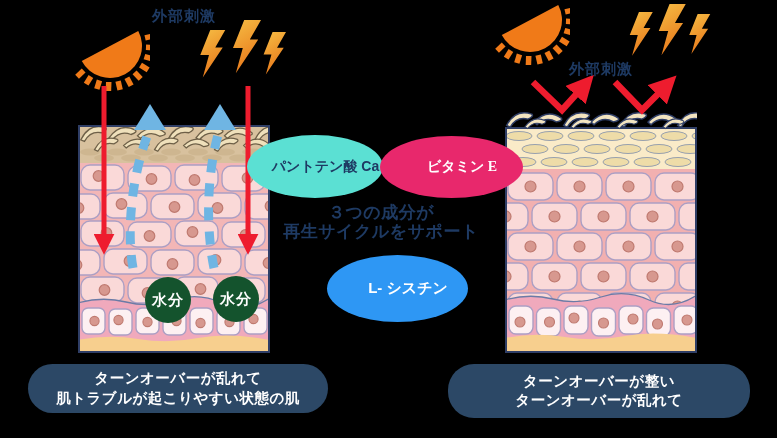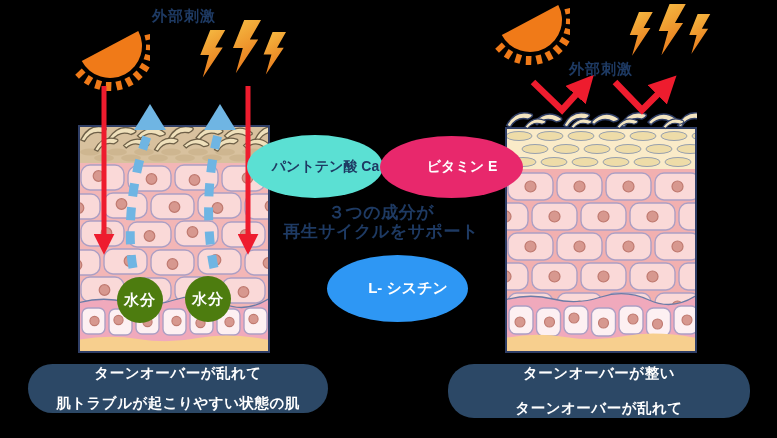--- a/index.html
+++ b/index.html
@@ -9,34 +9,34 @@
   }
   .abs{position:absolute;}
   .stimuli{
     font-size:15px;font-weight:700;color:#1E3A63;letter-spacing:1px;white-space:nowrap;
   }
   .bubble{
     display:flex;align-items:center;justify-content:center;border-radius:50%;
     text-align:center;white-space:nowrap;z-index:4;padding-left:21px;
   }
   .bubble-cyan{background:#5BE0D3;color:#1E3A63;font-size:14px;font-weight:700;}
-  .bubble-pink{background:#E8286C;color:#fff;font-size:14px;font-weight:600;}
+  .bubble-pink{background:#E8286C;color:#fff;font-size:14px;font-weight:600;font-family:Liberation Serif, serif;}
   .bubble-blue{background:#2E97F4;color:#fff;font-size:15px;font-weight:600;}
   .moisture{
     display:flex;align-items:center;justify-content:center;border-radius:50%;
-    background:#4d7c0f;color:#fff;font-size:15px;font-weight:600;letter-spacing:1px;
-    width:46px;height:46px;z-index:4;
+    background:#14532d;color:#fff;font-size:15px;font-weight:600;letter-spacing:1px;
+    width:46px;height:46px;z-index:4;margin-left:28px;
   }
   .support{
     text-align:center;color:#1E3A63;font-size:17px;font-weight:700;
     line-height:19px;letter-spacing:.5px;z-index:4;white-space:nowrap;
   }
   .caption{
     background:#2C4866;border-radius:26px;color:#fff;z-index:4;
-    display:flex;flex-direction:column;align-items:center;justify-content:space-between;
+    display:flex;flex-direction:column;align-items:center;justify-content:center;
     font-size:14.5px;font-weight:600;line-height:19.5px;letter-spacing:.5px;
     text-align:center;white-space:nowrap;
   }
   svg{display:block;}
   .z1{z-index:1}.z2{z-index:2}
 </style>
 </head>
 <body>
 
 <div id="stage">

